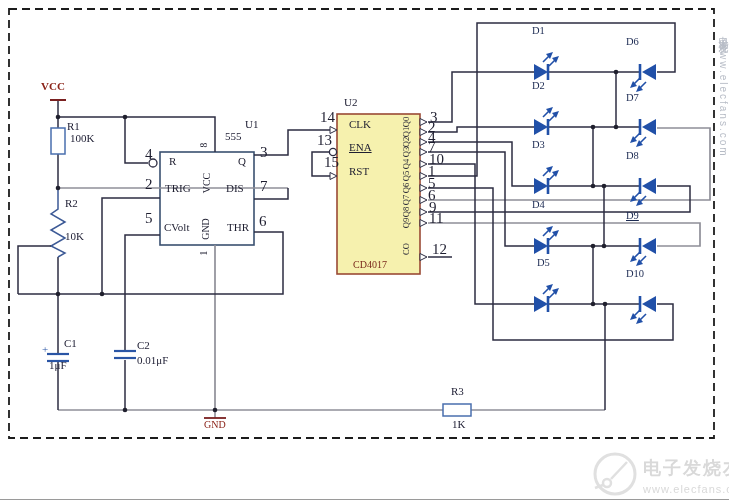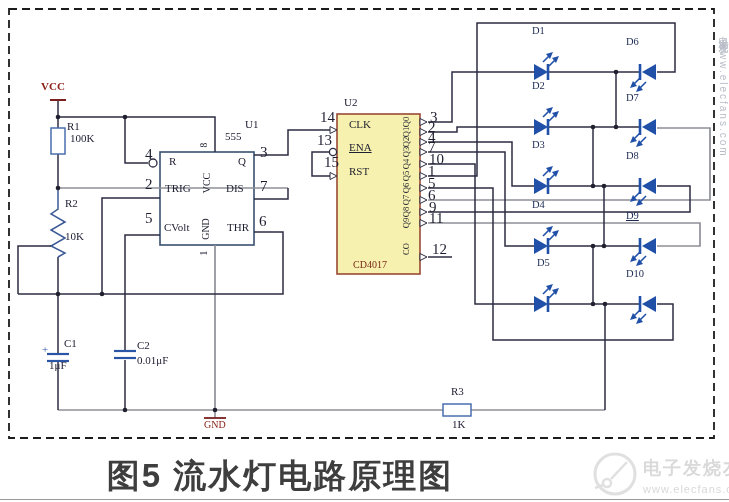--- a/index.html
+++ b/index.html
@@ -301,20 +301,19 @@
   <span class="t ledlbl" style="left:532px;top:81px;">D2</span>
   <span class="t ledlbl" style="left:532px;top:140px;">D3</span>
   <span class="t ledlbl" style="left:532px;top:200px;">D4</span>
   <span class="t ledlbl" style="left:537px;top:258px;">D5</span>
   <span class="t ledlbl" style="left:626px;top:37px;">D6</span>
   <span class="t ledlbl" style="left:626px;top:93px;">D7</span>
   <span class="t ledlbl" style="left:626px;top:151px;">D8</span>
   <span class="t ledlbl" style="left:626px;top:211px;text-decoration:underline;">D9</span>
   <span class="t ledlbl" style="left:626px;top:269px;">D10</span>
 
-  <div class="caption">图5  流水灯电路原理图</div>
   <div class="wm-corner">
     <div class="wm-brand">电子发烧友</div>
     <div class="wm-site">www.elecfans.com</div>
   </div>
   <div class="wm-side">电子发烧友 www.elecfans.com</div>
   <div class="botline"></div>
 </div>
 
 </body></html>

